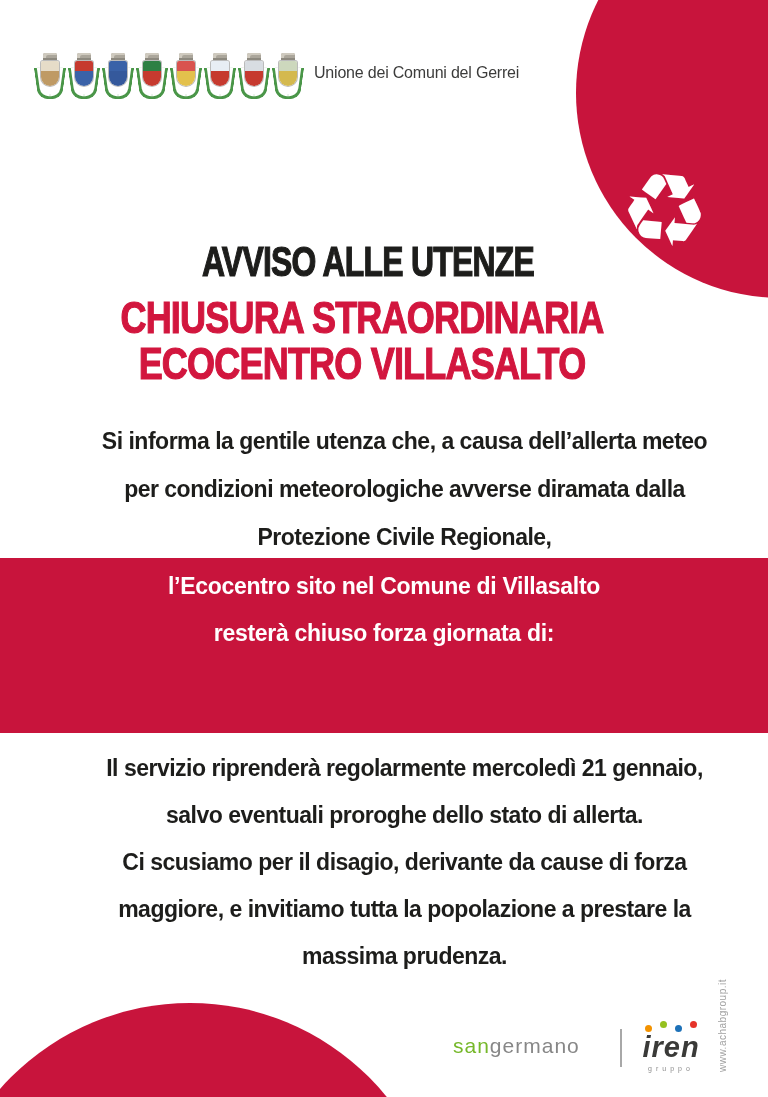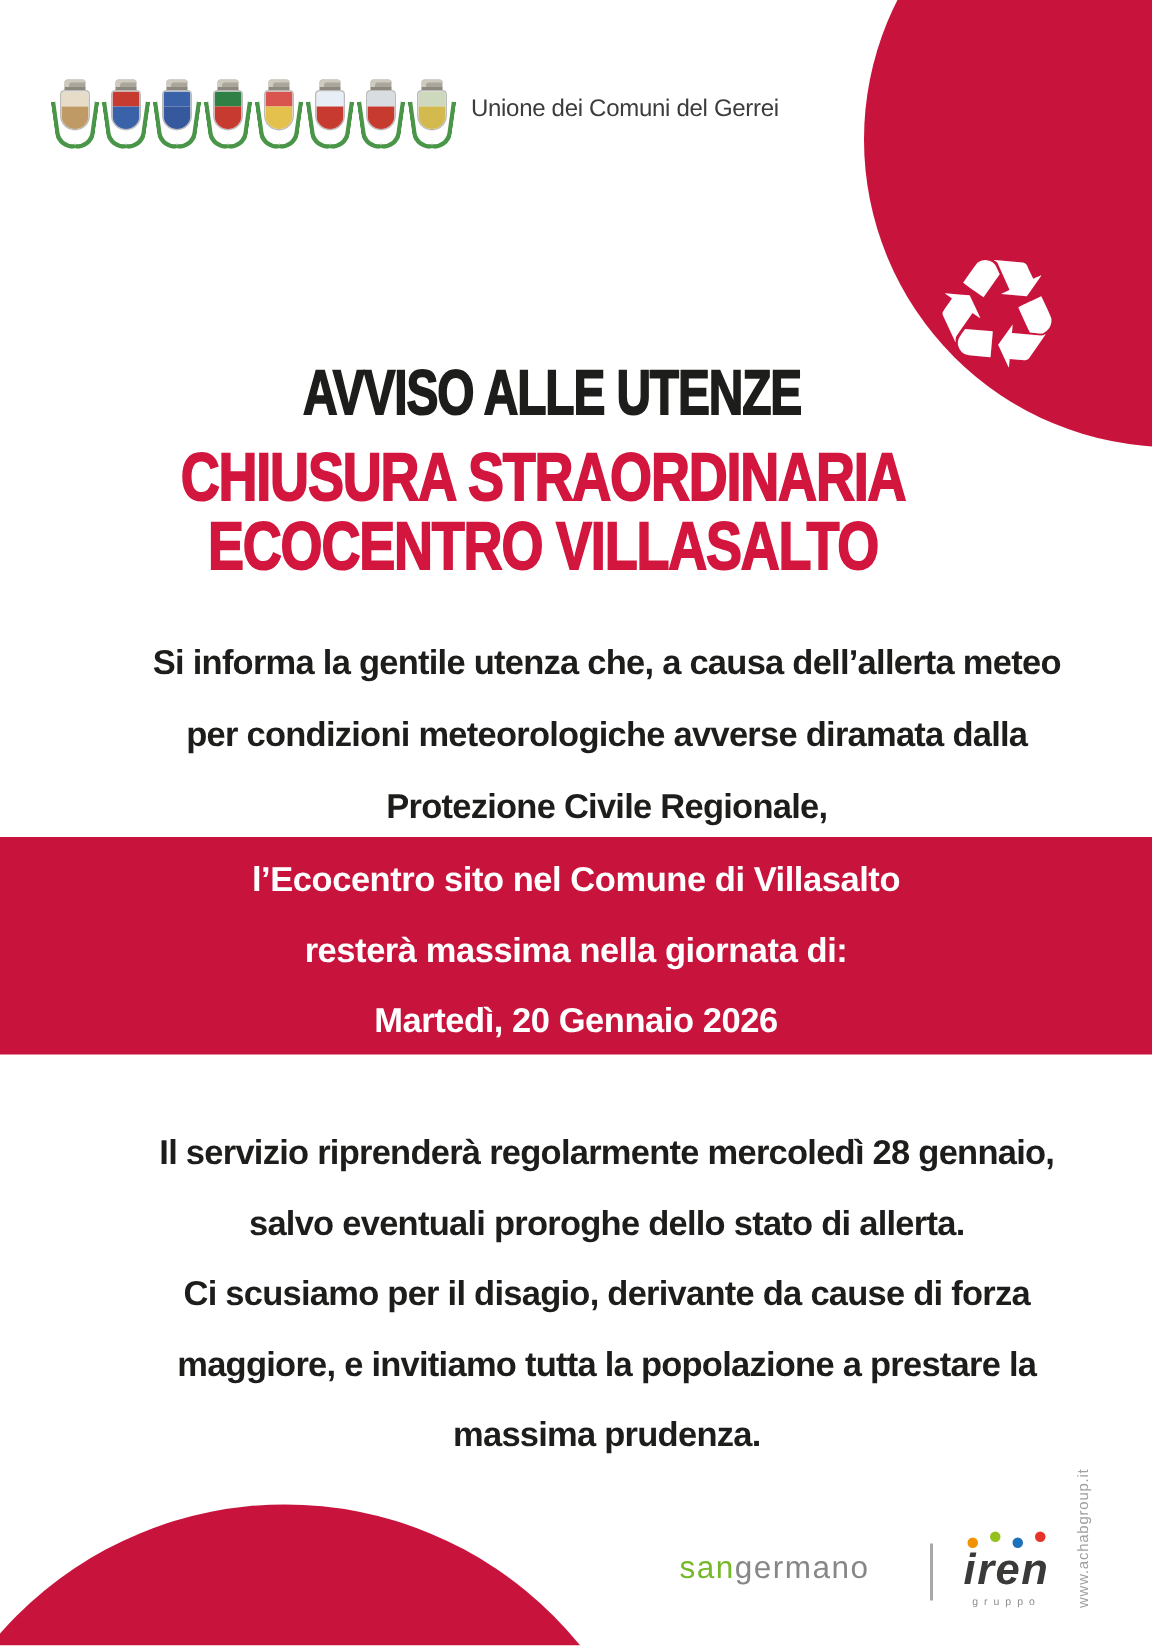--- a/index.html
+++ b/index.html
@@ -48,21 +48,21 @@
 
   
   .copy{position:absolute;left:0;width:768px;text-align:center;
     font-size:23px;font-weight:700;letter-spacing:-0.5px;color:#1d1d1b;}
   .copy div{line-height:48px;padding-left:41px;}
   .para1{top:417px;}
   .para2{top:745px;}
   .para2 div{line-height:47px;}
 
   
-  .band{position:absolute;left:0;top:558px;width:768px;height:145px;
+  .band{position:absolute;left:0;top:558px;width:768px;height:175px;
     text-align:center;color:#ffffff;font-size:23px;font-weight:700;letter-spacing:-0.3px;
     padding-top:5px;box-sizing:border-box;}
   .band div{line-height:47px;}
 
   
   .circle-bl{position:absolute;left:-63px;top:1003px;width:506px;height:506px;border-radius:50%;}
 
   
   .sangermano{position:absolute;left:453px;top:1034px;font-size:21px;font-weight:400;
     letter-spacing:1px;color:#878787;}
@@ -169,26 +169,25 @@
   <div class="title-red l2" style="color: rgb(210, 22, 62);">ECOCENTRO VILLASALTO</div>
 
   <div class="copy para1">
     <div>Si informa la gentile utenza che, a causa dell’allerta meteo</div>
     <div>per condizioni meteorologiche avverse diramata dalla</div>
     <div>Protezione Civile Regionale,</div>
   </div>
 
   <div class="band" style="background: rgb(200, 20, 60);">
     <div>l’Ecocentro sito nel Comune di Villasalto</div>
-    <div>resterà massima nella giornata di:</div>
-    <div>Martedì, 20 Gennaio 2026</div>
+    <div>resterà chiuso forza giornata di:</div>
   </div>
 
   <div class="copy para2">
-    <div>Il servizio riprenderà regolarmente mercoledì 28 gennaio,</div>
+    <div>Il servizio riprenderà regolarmente mercoledì 21 gennaio,</div>
     <div>salvo eventuali proroghe dello stato di allerta.</div>
     <div>Ci scusiamo per il disagio, derivante da cause di forza</div>
     <div>maggiore, e invitiamo tutta la popolazione a prestare la</div>
     <div>massima prudenza.</div>
   </div>
 
   <div class="circle-bl" style="background: rgb(200, 20, 60);"></div>
 
   <div class="sangermano"><span style="color: rgb(118, 184, 42);">san</span><span style="color: rgb(135, 135, 135);">germano</span></div>
   <div class="logo-divider"></div>

